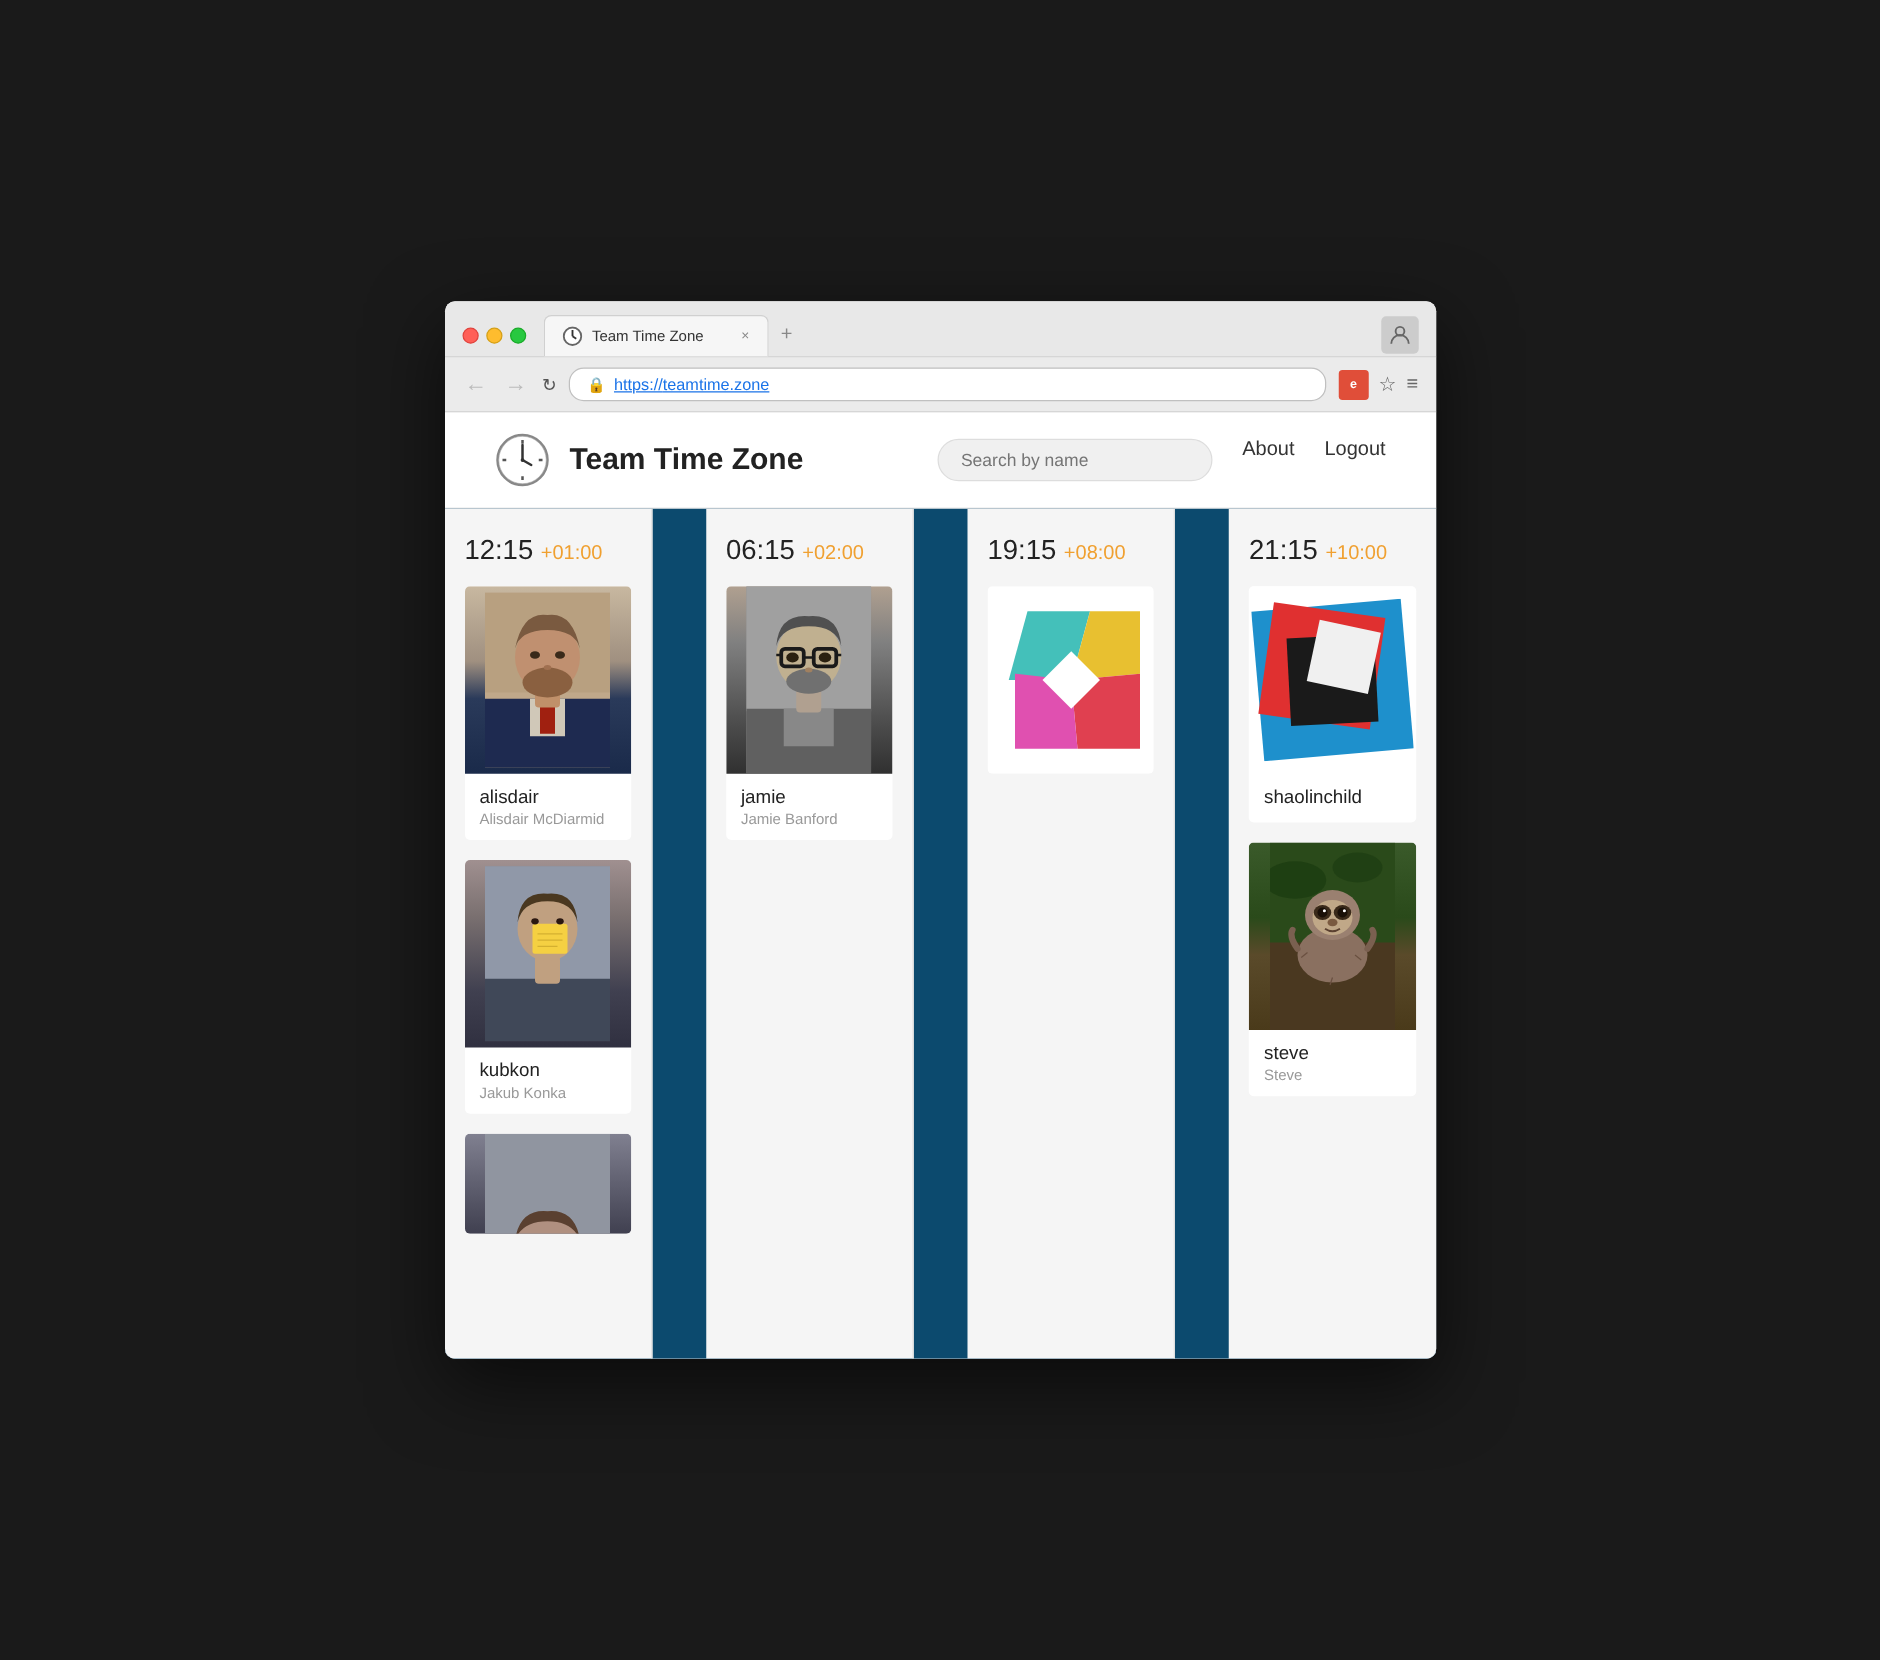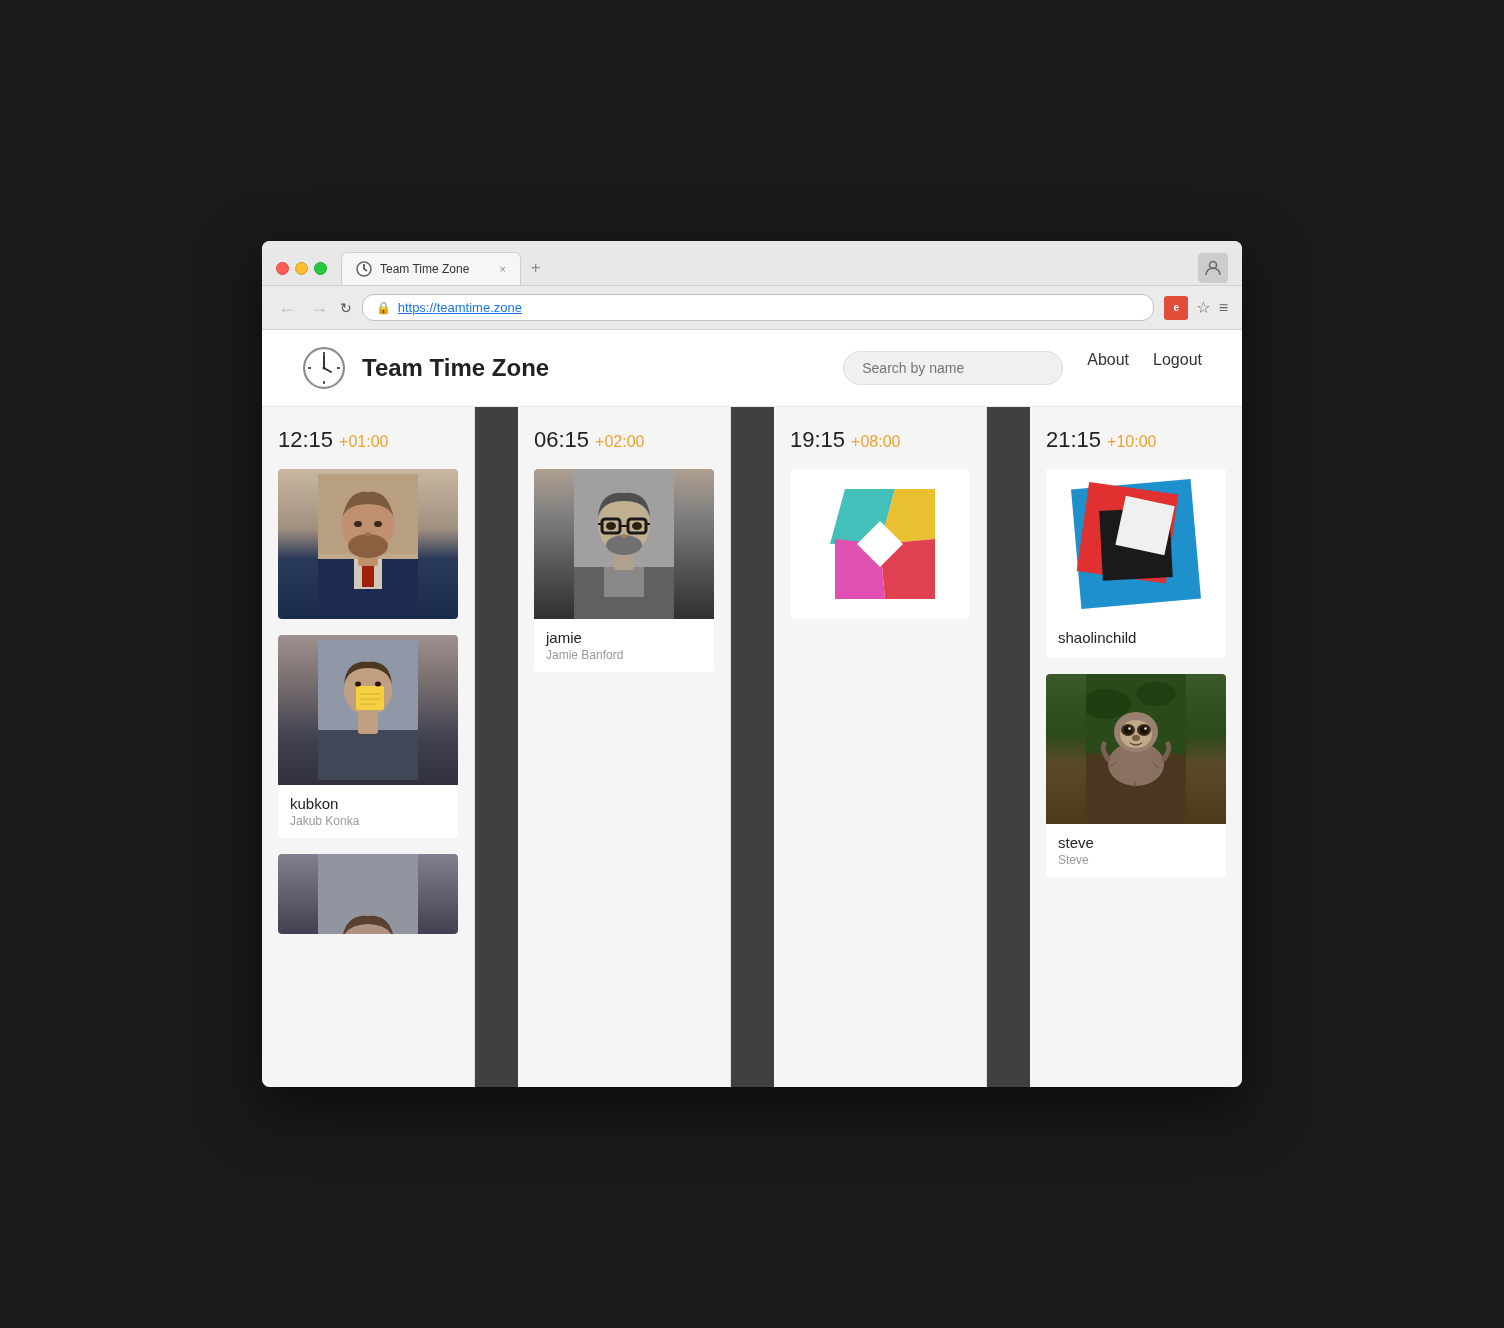--- a/index.html
+++ b/index.html
@@ -7,21 +7,21 @@
     body {
       background: #1a1a1a;
       display: flex;
       justify-content: center;
       align-items: center;
       min-height: 100vh;
       font-family: -apple-system, BlinkMacSystemFont, 'Helvetica Neue', sans-serif;
     }
 
     .browser-window {
-      width: 980px;
+      width: 793px;
       background: #f6f6f6;
       border-radius: 8px;
       box-shadow: 0 20px 60px rgba(0,0,0,0.6);
       overflow: hidden;
     }
 
     
     .title-bar {
       background: #e8e8e8;
       padding: 10px 14px 0;
@@ -235,21 +235,21 @@
     .header-link {
       font-size: 16px;
       color: #333;
       text-decoration: none;
       cursor: pointer;
     }
 
     
     .team-grid {
       display: flex;
-      background: #404040;
+      background: #0c4a6e;
       min-height: 680px;
       overflow: hidden;
       gap: 43px;
     }
 
     .timezone-column {
       flex: 1;
       background: #f5f5f5;
       border-right: 1px solid #e0e0e0;
       padding: 20px 16px;
@@ -460,20 +460,24 @@
               <path d="M24 45 Q30 15 50 18 Q70 15 76 45 Q72 30 50 30 Q28 30 24 45" fill="#7a5a40"></path>
 
               <ellipse cx="50" cy="72" rx="20" ry="12" fill="#8a6040"></ellipse>
 
               <ellipse cx="40" cy="50" rx="4" ry="3" fill="#3a2a1a"></ellipse>
               <ellipse cx="60" cy="50" rx="4" ry="3" fill="#3a2a1a"></ellipse>
 
               <ellipse cx="50" cy="60" rx="3" ry="2" fill="#a07050"></ellipse>
             </svg>
           </div>
+          <div class="member-info">
+            <div class="member-username">alisdair</div>
+            <div class="member-fullname">Alisdair McDiarmid</div>
+          </div>
         </div>
 
         <div class="member-card">
           <div class="person-avatar kubkon-avatar">
             <svg width="100" height="140" viewBox="0 0 100 140" xmlns="http://www.w3.org/2000/svg">
               <rect width="100" height="140" fill="#8890a0"></rect>
 
               <rect x="0" y="0" width="100" height="100" fill="#9098a8"></rect>
 
               <rect x="0" y="90" width="100" height="50" fill="#404858"></rect>

